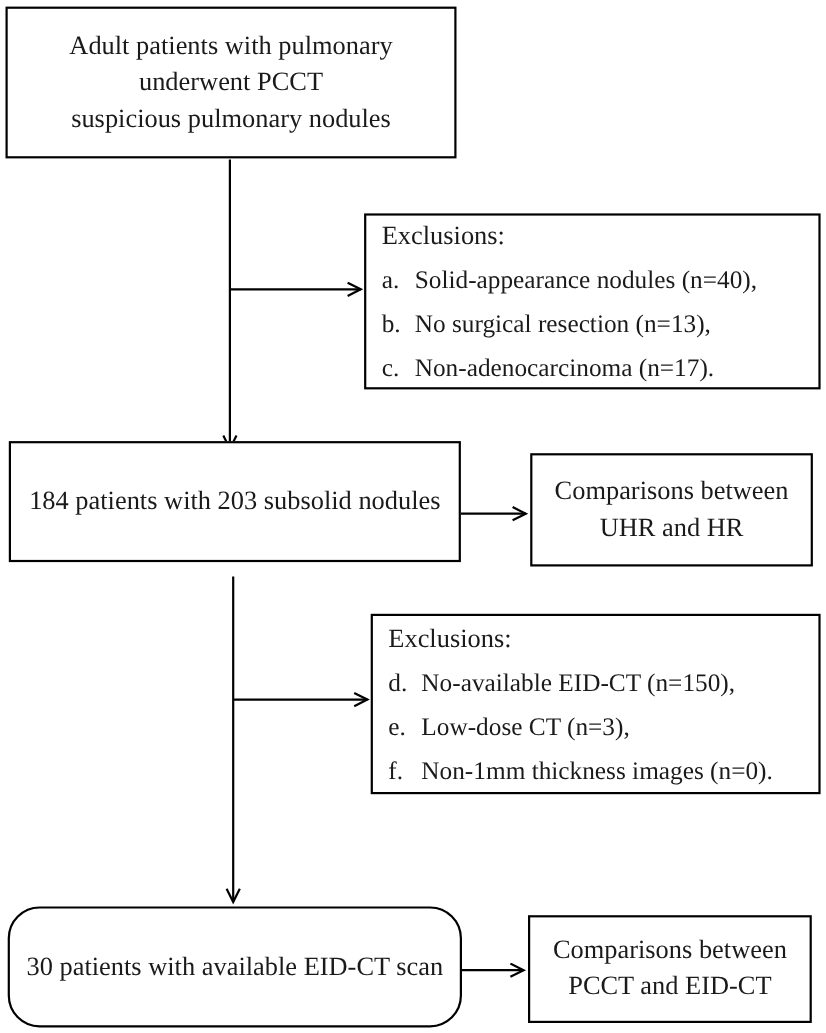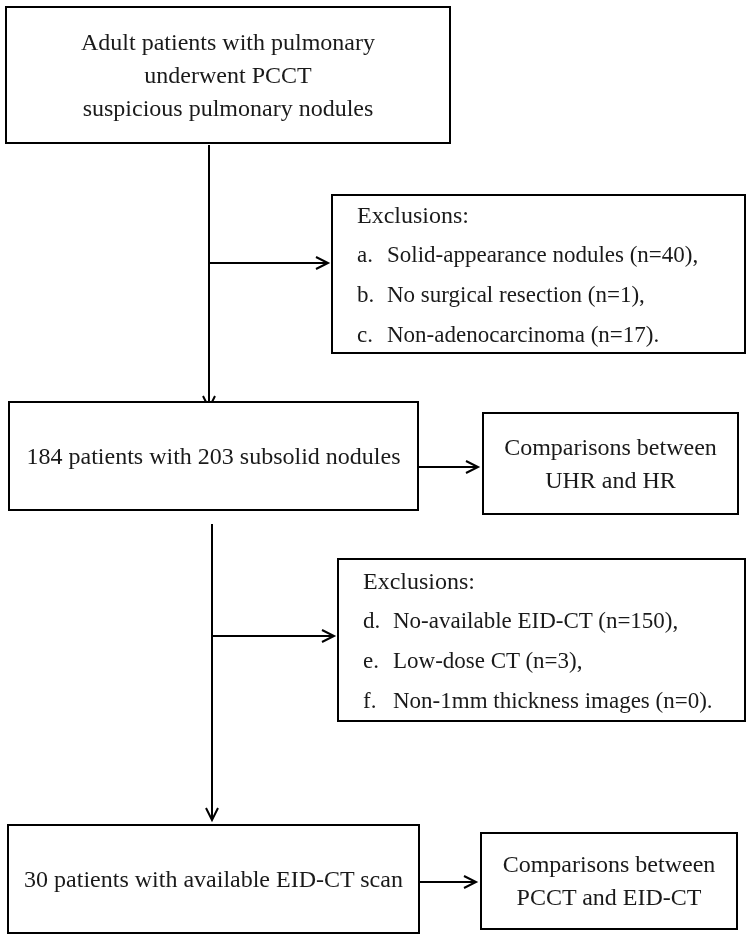--- a/index.html
+++ b/index.html
@@ -39,50 +39,50 @@
   }
   .centered .line {
     font-size: 24px;
     line-height: 33px;
     white-space: nowrap;
   }
   .excl {
     display: flex;
     flex-direction: column;
     justify-content: center;
-    padding-left: 24px;
+    padding-left: 14px;
     padding-top: 2px;
   }
   .excl .excl-title {
     font-size: 24px;
     line-height: 40px;
     white-space: nowrap;
   }
   .excl .excl-item {
     display: flex;
     font-size: 23px;
     line-height: 40px;
     white-space: nowrap;
   }
   .excl .excl-item .item-label {
     width: 30px;
     flex: 0 0 30px;
   }
   
-  #box-enrollment      { left: 5px;   top: 6px;   width: 446px; height: 138px; }
+  #box-enrollment      { left: 5px;   top: 6px;   width: 410px; height: 138px; }
   
   #box-exclusions-initial { left: 331px; top: 194px; width: 415px; height: 160px; }
   
   #box-cohort-subsolid { left: 8px;   top: 401px; width: 411px; height: 110px; }
   
   #box-comparison-uhr  { left: 482px; top: 412px; width: 257px; height: 103px; }
   
   #box-exclusions-eidct { left: 337px; top: 558px; width: 409px; height: 164px; }
   
-  #box-cohort-eidct    { left: 7px;   top: 824px; width: 413px; height: 110px; }
+  #box-cohort-eidct    { left: 7px;   top: 824px; width: 413px; height: 110px; border-radius: 29px; }
   
   #box-comparison-pcct { left: 480px; top: 832px; width: 258px; height: 98px; }
 </style>
 </head>
 <body>
 
 <div class="stage">
 
   <svg class="arrows-layer" width="751" height="939" viewBox="0 0 751 939" xmlns="http://www.w3.org/2000/svg">
     <defs>
@@ -111,21 +111,21 @@
   </div>
 
   <div class="fc-box excl" id="box-exclusions-initial">
     <div class="excl-title">Exclusions:</div>
     <div class="excl-item">
       <span class="item-label">a.</span>
       <span class="item-text">Solid-appearance nodules (n=40),</span>
     </div>
     <div class="excl-item">
       <span class="item-label">b.</span>
-      <span class="item-text">No surgical resection (n=1),</span>
+      <span class="item-text">No surgical resection (n=13),</span>
     </div>
     <div class="excl-item">
       <span class="item-label">c.</span>
       <span class="item-text">Non-adenocarcinoma (n=17).</span>
     </div>
   </div>
 
   <div class="fc-box centered" id="box-cohort-subsolid">
     <div class="line">184 patients with 203 subsolid nodules</div>
   </div>

